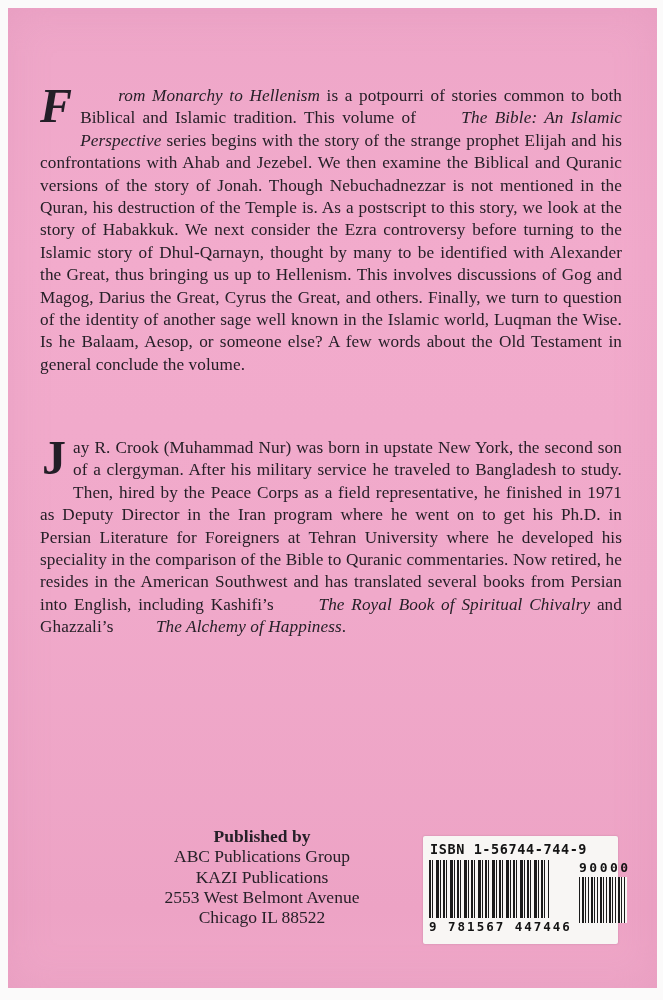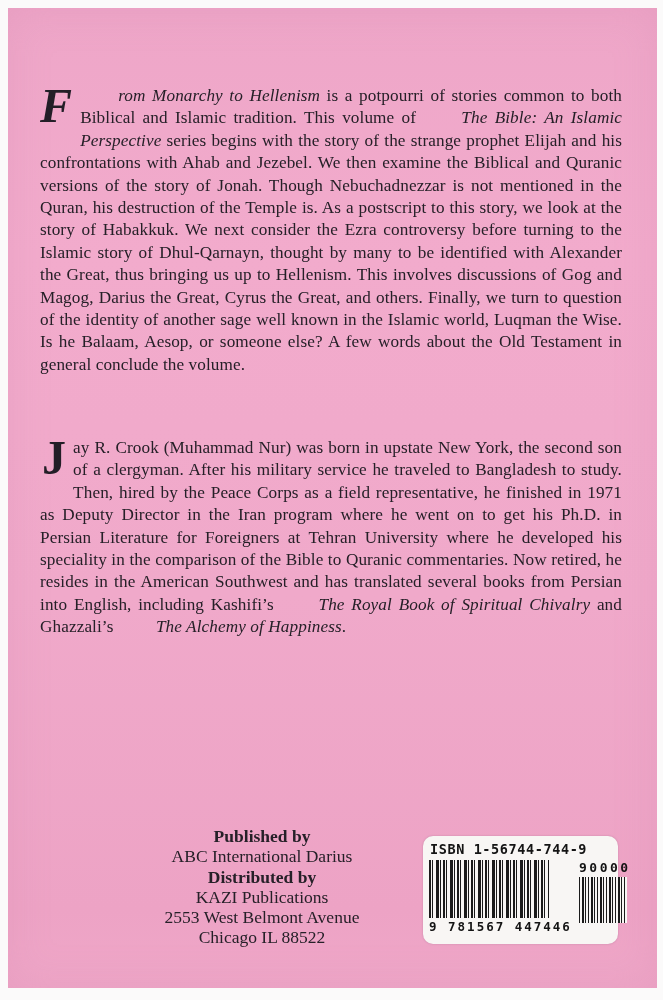--- a/index.html
+++ b/index.html
@@ -30,21 +30,21 @@
   .dropcap-j{font-weight:700;margin:1px 7px 0 2px;}
   .italic{font-style:italic;margin-left:38px;}
   .imprint{
     position:absolute;left:44px;top:818px;width:420px;
     text-align:center;color:#262028;
     font-size:17.5px;line-height:20.3px;
   }
   .imprint .bold{font-weight:bold;}
   .barcode-box{
     position:absolute;left:415px;top:828px;width:195px;height:108px;
-    background:#f8f6f4;border-radius:10px;
+    background:#f8f6f4;border-radius:2px;
     box-shadow:0 0 2px rgba(120,70,100,.35);
     padding:4px 5px 3px 6px;box-sizing:border-box;
     font-family:"DejaVu Sans Mono", monospace;color:#141414;
   }
   .isbn-line{
     font-size:13.5px;letter-spacing:.6px;white-space:nowrap;
     margin:1px 0 3px 1px;font-weight:bold;
   }
   .code-row{display:flex;align-items:flex-start;}
   .main-code{width:120px;}
@@ -77,22 +77,21 @@
 <body>
 
 <div class="cover">
 
   <p class="para synopsis"><span class="dropcap dropcap-f">F</span><span class="italic">rom Monarchy to Hellenism</span><span> is a potpourri of stories common to both Biblical and Islamic tradition. This volume of </span><span class="italic">The Bible: An Islamic Perspective</span><span> series begins with the story of the strange prophet Elijah and his confrontations with Ahab and Jezebel. We then examine the Biblical and Quranic versions of the story of Jonah. Though Nebuchadnezzar is not mentioned in the Quran, his destruction of the Temple is. As a postscript to this story, we look at the story of Habakkuk. We next consider the Ezra controversy before turning to the Islamic story of Dhul-Qarnayn, thought by many to be identified with Alexander the Great, thus bringing us up to Hellenism. This involves discussions of Gog and Magog, Darius the Great, Cyrus the Great, and others. Finally, we turn to question of the identity of another sage well known in the Islamic world, Luqman the Wise. Is he Balaam, Aesop, or someone else? A few words about the Old Testament in general conclude the volume.</span></p>
 
   <p class="para bio"><span class="dropcap dropcap-j">J</span><span>ay R. Crook (Muhammad Nur) was born in upstate New York, the second son of a clergyman. After his military service he traveled to Bangladesh to study. Then, hired by the Peace Corps as a field representative, he finished in 1971 as Deputy Director in the Iran program where he went on to get his Ph.D. in Persian Literature for Foreigners at Tehran University where he developed his speciality in the comparison of the Bible to Quranic commentaries. Now retired, he resides in the American Southwest and has translated several books from Persian into English, including Kashifi’s </span><span class="italic">The Royal Book of Spiritual Chivalry</span><span> and Ghazzali’s </span><span class="italic">The Alchemy of Happiness</span><span>.</span></p>
 
   <div class="imprint">
     <div class="bold">Published by</div>
-    <div>ABC International Darius</div>
-    <div class="bold">Distributed by</div>
+    <div>ABC Publications Group</div>
     <div>KAZI Publications</div>
     <div>2553 West Belmont Avenue</div>
     <div>Chicago IL 88522</div>
   </div>
 
   <div class="barcode-box">
     <div class="isbn-line">ISBN 1-56744-744-9</div>
     <div class="code-row">
       <div class="main-code">
         <div class="main-bars"></div>

